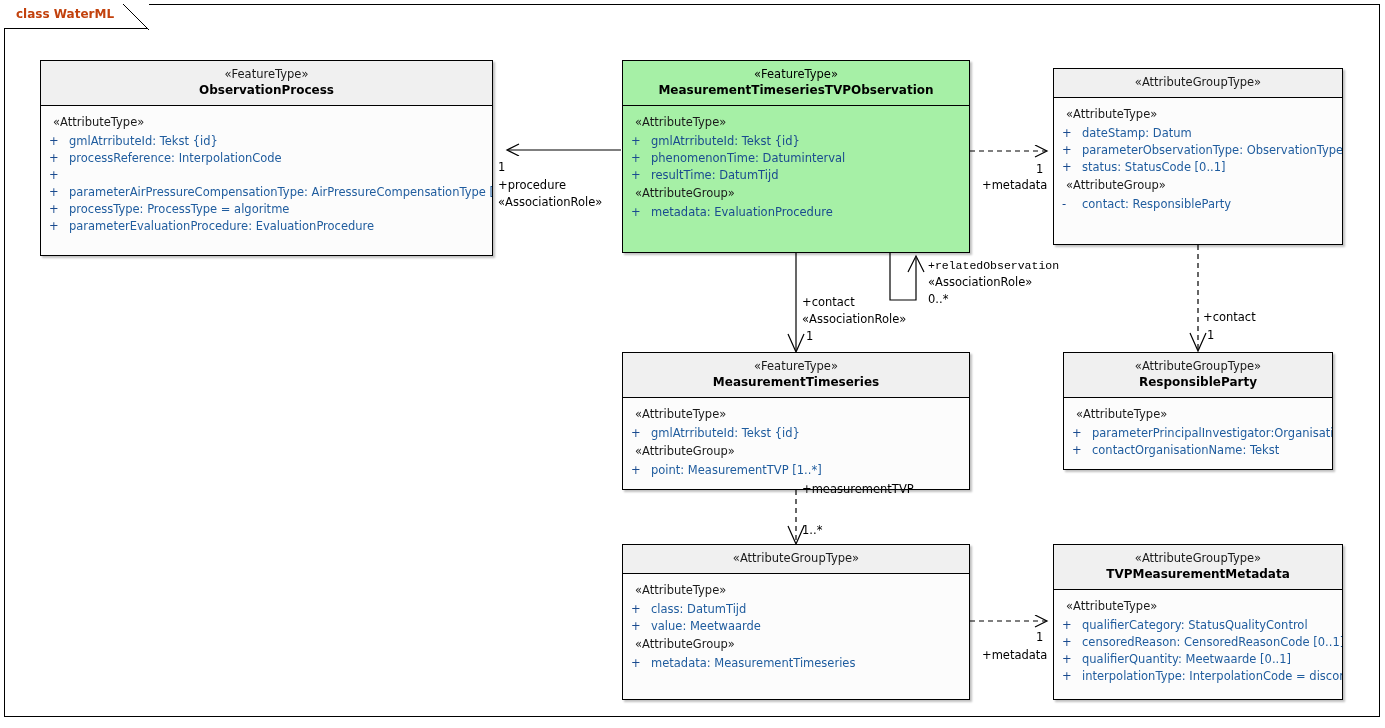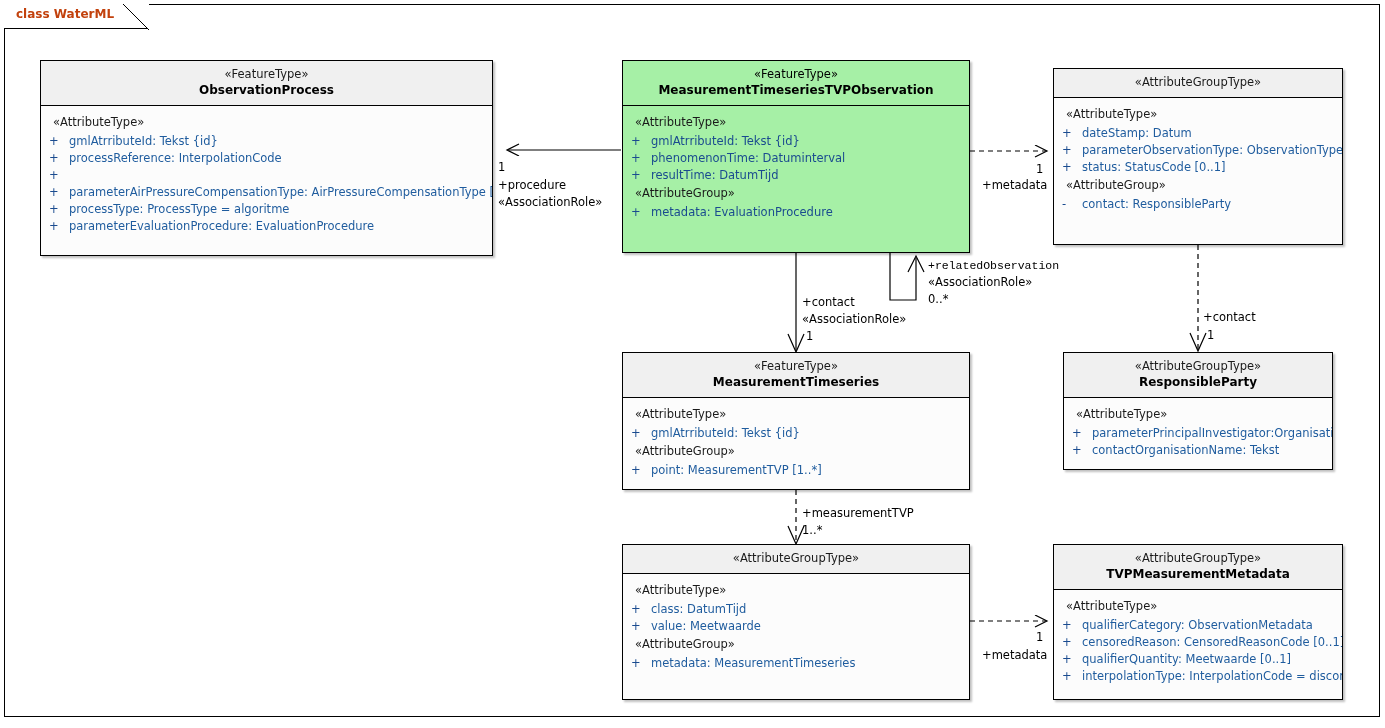--- a/index.html
+++ b/index.html
@@ -130,21 +130,21 @@
 <div class="lbl" style="left:928px;top:275px;">«AssociationRole»</div>
 <div class="lbl mult" style="left:928px;top:292px;">0..*</div>
 
 <div class="lbl" style="left:802px;top:295px;">+contact</div>
 <div class="lbl" style="left:802px;top:312px;">«AssociationRole»</div>
 <div class="lbl mult" style="left:806px;top:329px;">1</div>
 
 <div class="lbl" style="left:1203px;top:310px;">+contact</div>
 <div class="lbl mult" style="left:1207px;top:328px;">1</div>
 
-<div class="lbl" style="left:802px;top:506px;text-align:center;">+measurementTVP</div>
+<div class="lbl" style="left:802px;top:482px;text-align:center;">+measurementTVP</div>
 <div class="lbl mult" style="left:802px;top:523px;">1..*</div>
 
 <div class="lbl mult" style="left:1036px;top:630px;">1</div>
 <div class="lbl" style="left:982px;top:648px;">+metadata</div>
 
 <div class="cls" style="left:40px;top:60px;width:453px;height:196px;">
   <div class="hdr">
     <div class="stereo">«FeatureType»</div>
     <div class="name">ObservationProcess</div>
   </div>
@@ -290,21 +290,21 @@
 
 <div class="cls" style="left:1053px;top:544px;width:290px;height:156px;">
   <div class="hdr">
     <div class="stereo">«AttributeGroupType»</div>
     <div class="name">TVPMeasurementMetadata</div>
   </div>
   <div class="body">
     <div class="grp">«AttributeType»</div>
     <div class="attr">
         <span class="vis">+</span>
-        <span class="txt">qualifierCategory: ObservationMetadata</span>
+        <span class="txt">qualifierCategory: StatusQualityControl</span>
       </div>
     <div class="attr">
         <span class="vis">+</span>
         <span class="txt">censoredReason: CensoredReasonCode [0..1]</span>
       </div>
     <div class="attr">
         <span class="vis">+</span>
         <span class="txt">qualifierQuantity: Meetwaarde [0..1]</span>
       </div>
     <div class="attr">

